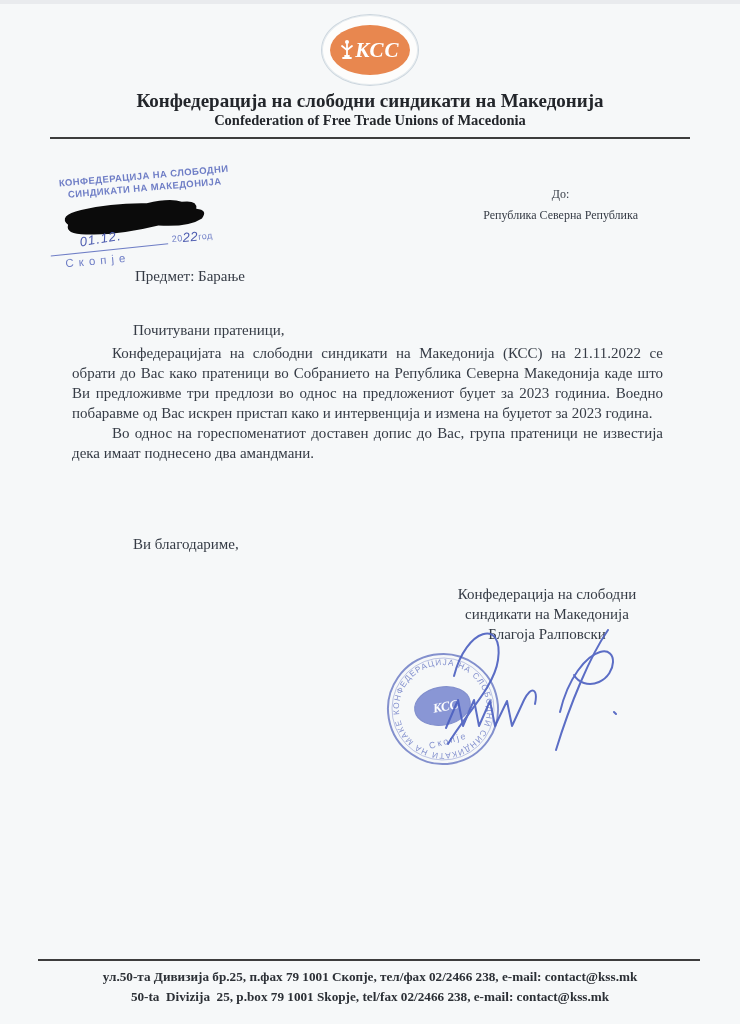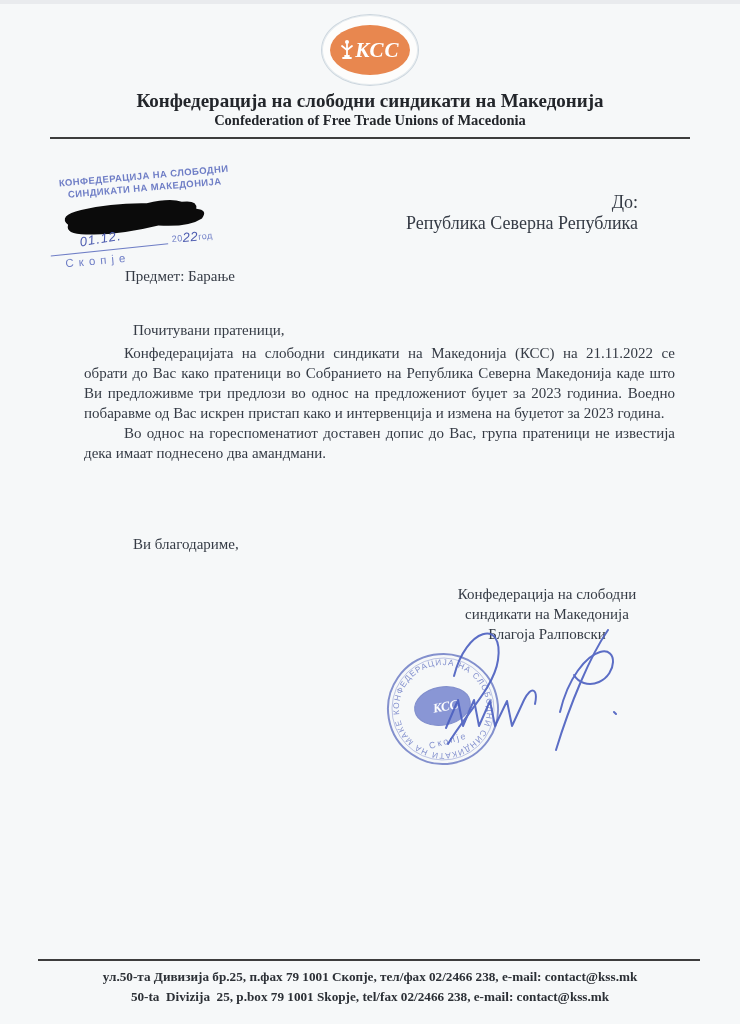--- a/index.html
+++ b/index.html
@@ -43,25 +43,25 @@
   .redaction{position:absolute;left:16px;top:27px;transform:rotate(1deg);}
   .rs-date{
     position:absolute;left:38px;top:57px;font-size:13px;font-style:italic;
     transform:rotate(-4deg);letter-spacing:1px;color:#4d5cb0;
   }
   .rs-underline{position:absolute;left:8px;top:76px;width:118px;border-bottom:1.8px solid var(--stamp-blue);transform:rotate(-1deg);}
   .rs-year{position:absolute;left:130px;top:62px;font-size:9px;letter-spacing:.5px;}
   .rs-year .hand{font-size:13px;font-style:italic;color:#4d5cb0;position:relative;top:1px;}
   .rs-city{position:absolute;left:22px;top:80px;font-size:11.5px;letter-spacing:5px;}
   
-  .recipient{position:absolute;top:188px;right:102px;text-align:right;font-size:18px;line-height:21px;}
+  .recipient{position:absolute;top:180px;right:102px;text-align:center;font-size:12px;line-height:21px;}
   
-  .subject{position:absolute;left:125px;top:264px;font-size:15px;}
+  .subject{position:absolute;left:135px;top:264px;font-size:15px;}
   .salutation{position:absolute;left:133px;top:318px;font-size:15px;}
-  .body-text{position:absolute;left:84px;top:339px;width:591px;font-size:15px;line-height:20px;text-align:justify;}
+  .body-text{position:absolute;left:72px;top:339px;width:591px;font-size:15px;line-height:20px;text-align:justify;}
   .body-text p{text-indent:40px;}
   .closing{position:absolute;left:133px;top:532px;font-size:15px;}
   
   .sigblock{position:absolute;left:418px;top:580px;width:258px;text-align:center;font-size:15px;line-height:20px;}
   .round-stamp{position:absolute;left:378px;top:640px;opacity:.85;transform:rotate(-10deg);}
   .signature-svg{position:absolute;left:408px;top:612px;opacity:.9;}
   
   .footer-rule{position:absolute;top:955px;left:38px;width:662px;border-top:2px solid var(--rule);}
   .footer{position:absolute;top:963px;left:0;width:100%;text-align:center;
     font-size:13.2px;font-weight:700;color:var(--footer-ink);line-height:20px;}

